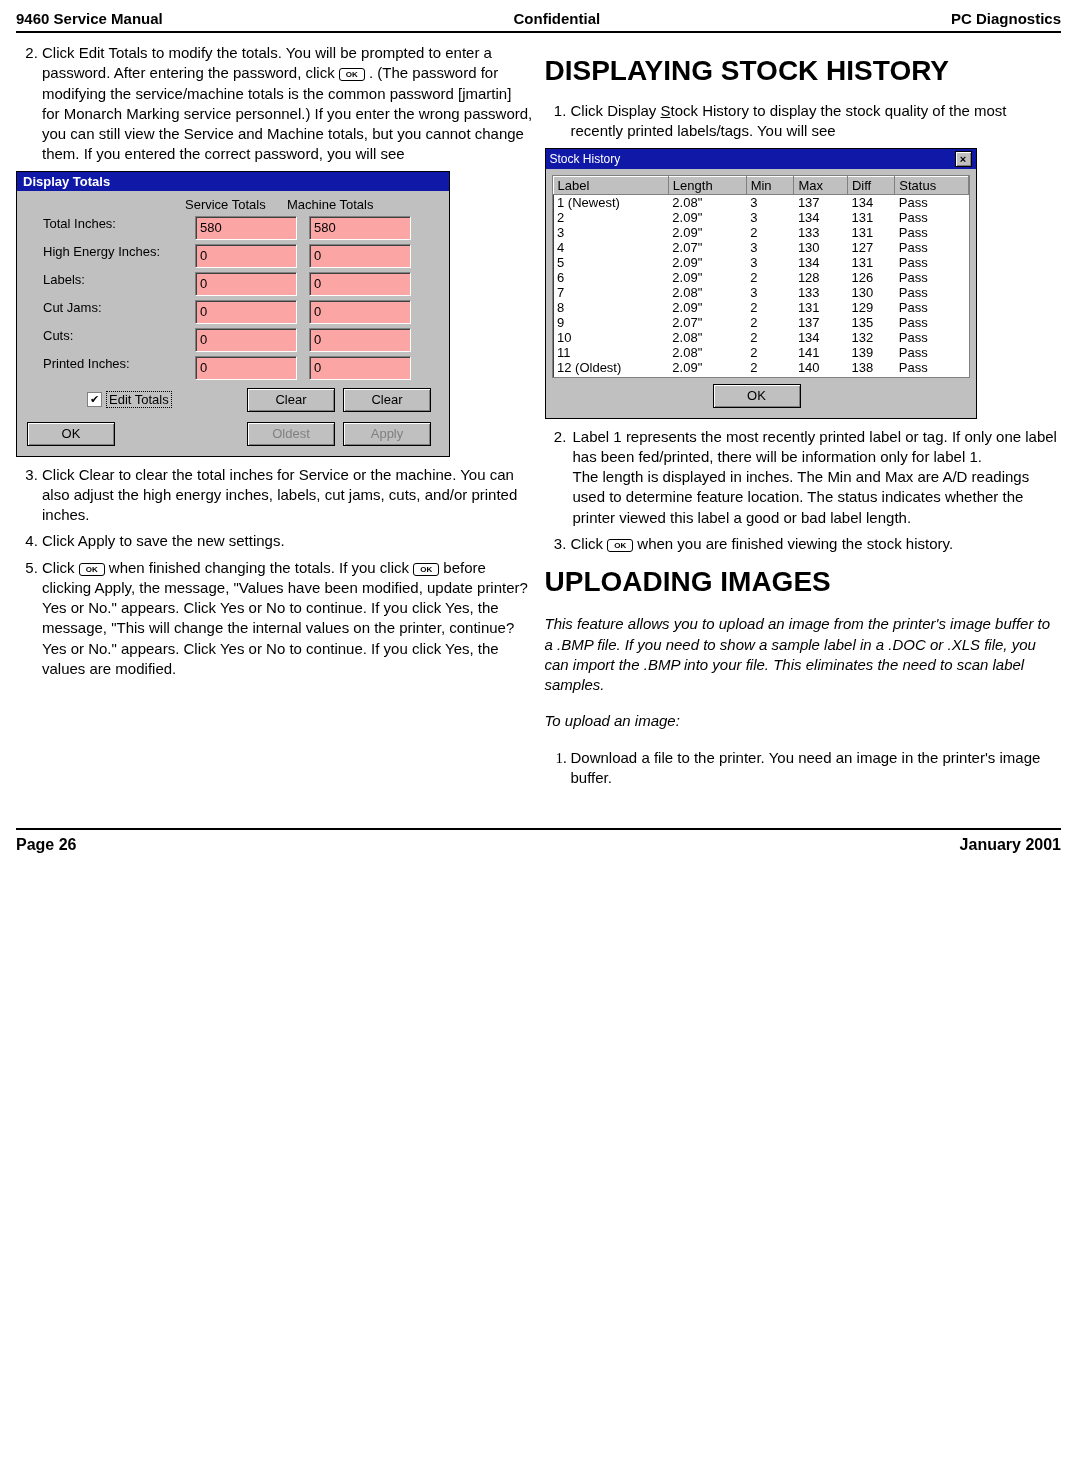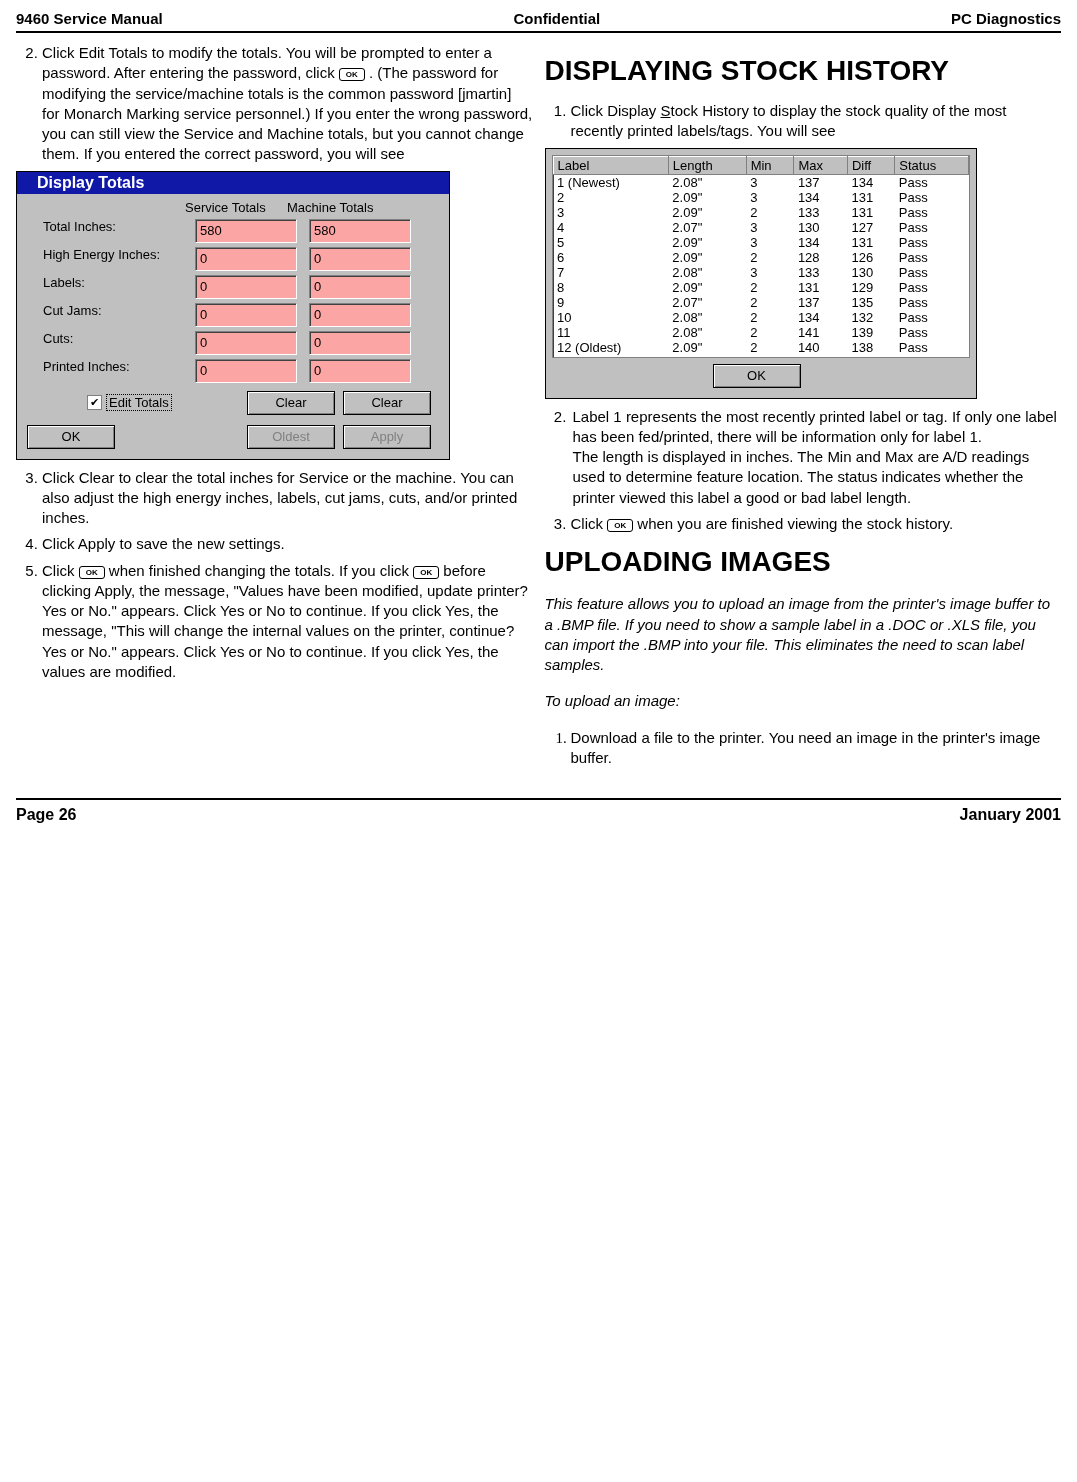--- a/index.html
+++ b/index.html
@@ -19,21 +19,21 @@
     padding-bottom: 4px;
     margin-bottom: 10px;
   }
   .footer-bar {
     display: flex;
     justify-content: space-between;
     font-weight: bold;
     font-size: 16px;
     border-top: 2px solid #000;
     padding-top: 6px;
-    margin-top: 24px;
+    margin-top: 34px;
     gap: 14px;
   }
   .columns {
     display: flex;
     gap: 12px;
   }
   .col { flex: 1 1 50%; }
   ol { margin: 0; padding-left: 26px; }
   li { margin-bottom: 6px; line-height: 1.35; }
   li > div { padding-left: 2px; }
@@ -62,22 +62,22 @@
     width: 432px;
     border: 1px solid #000;
     background: #c0c0c0;
     font-family: "MS Sans Serif", Tahoma, Arial, sans-serif;
     margin: 6px 0 8px 0;
   }
   .win-title {
     background: linear-gradient(#1018a8, #1018a8);
     color: #fff;
     font-weight: bold;
-    font-size: 16px;
-    padding: 2px 20px;
+    font-size: 13px;
+    padding: 2px 6px;
   }
   .win-body { padding: 6px 10px 10px 10px; font-size: 13px; color: #000; }
   .col-headers { display: flex; }
   .col-headers .spacer { width: 158px; }
   .col-headers .ch { width: 102px; text-align: left; }
   .row { display: flex; margin: 4px 16px; }
   .row .lab { width: 158px; }
   .row .fld {
     width: 92px;
     height: 20px;
@@ -245,20 +245,24 @@
 
   <div class="col">
     <h2>DISPLAYING STOCK HISTORY</h2>
     <ol>
       <li>
         <span>Click Display </span><span style="text-decoration:underline">S</span><span>tock History to display the stock quality of the most recently printed labels/tags.  You will see</span>
       </li>
     </ol>
 
     <div class="sh-dialog">
+      <div class="sh-title">
+        <span>Stock History</span>
+        <span class="sh-x">×</span>
+      </div>
       <div class="sh-body">
         <div class="sh-table-wrap">
           <table class="sh">
             <thead>
                 <tr id="sh-head">
                   <th>Label</th>
                   <th>Length</th>
                   <th>Min</th>
                   <th>Max</th>
                   <th>Diff</th>

